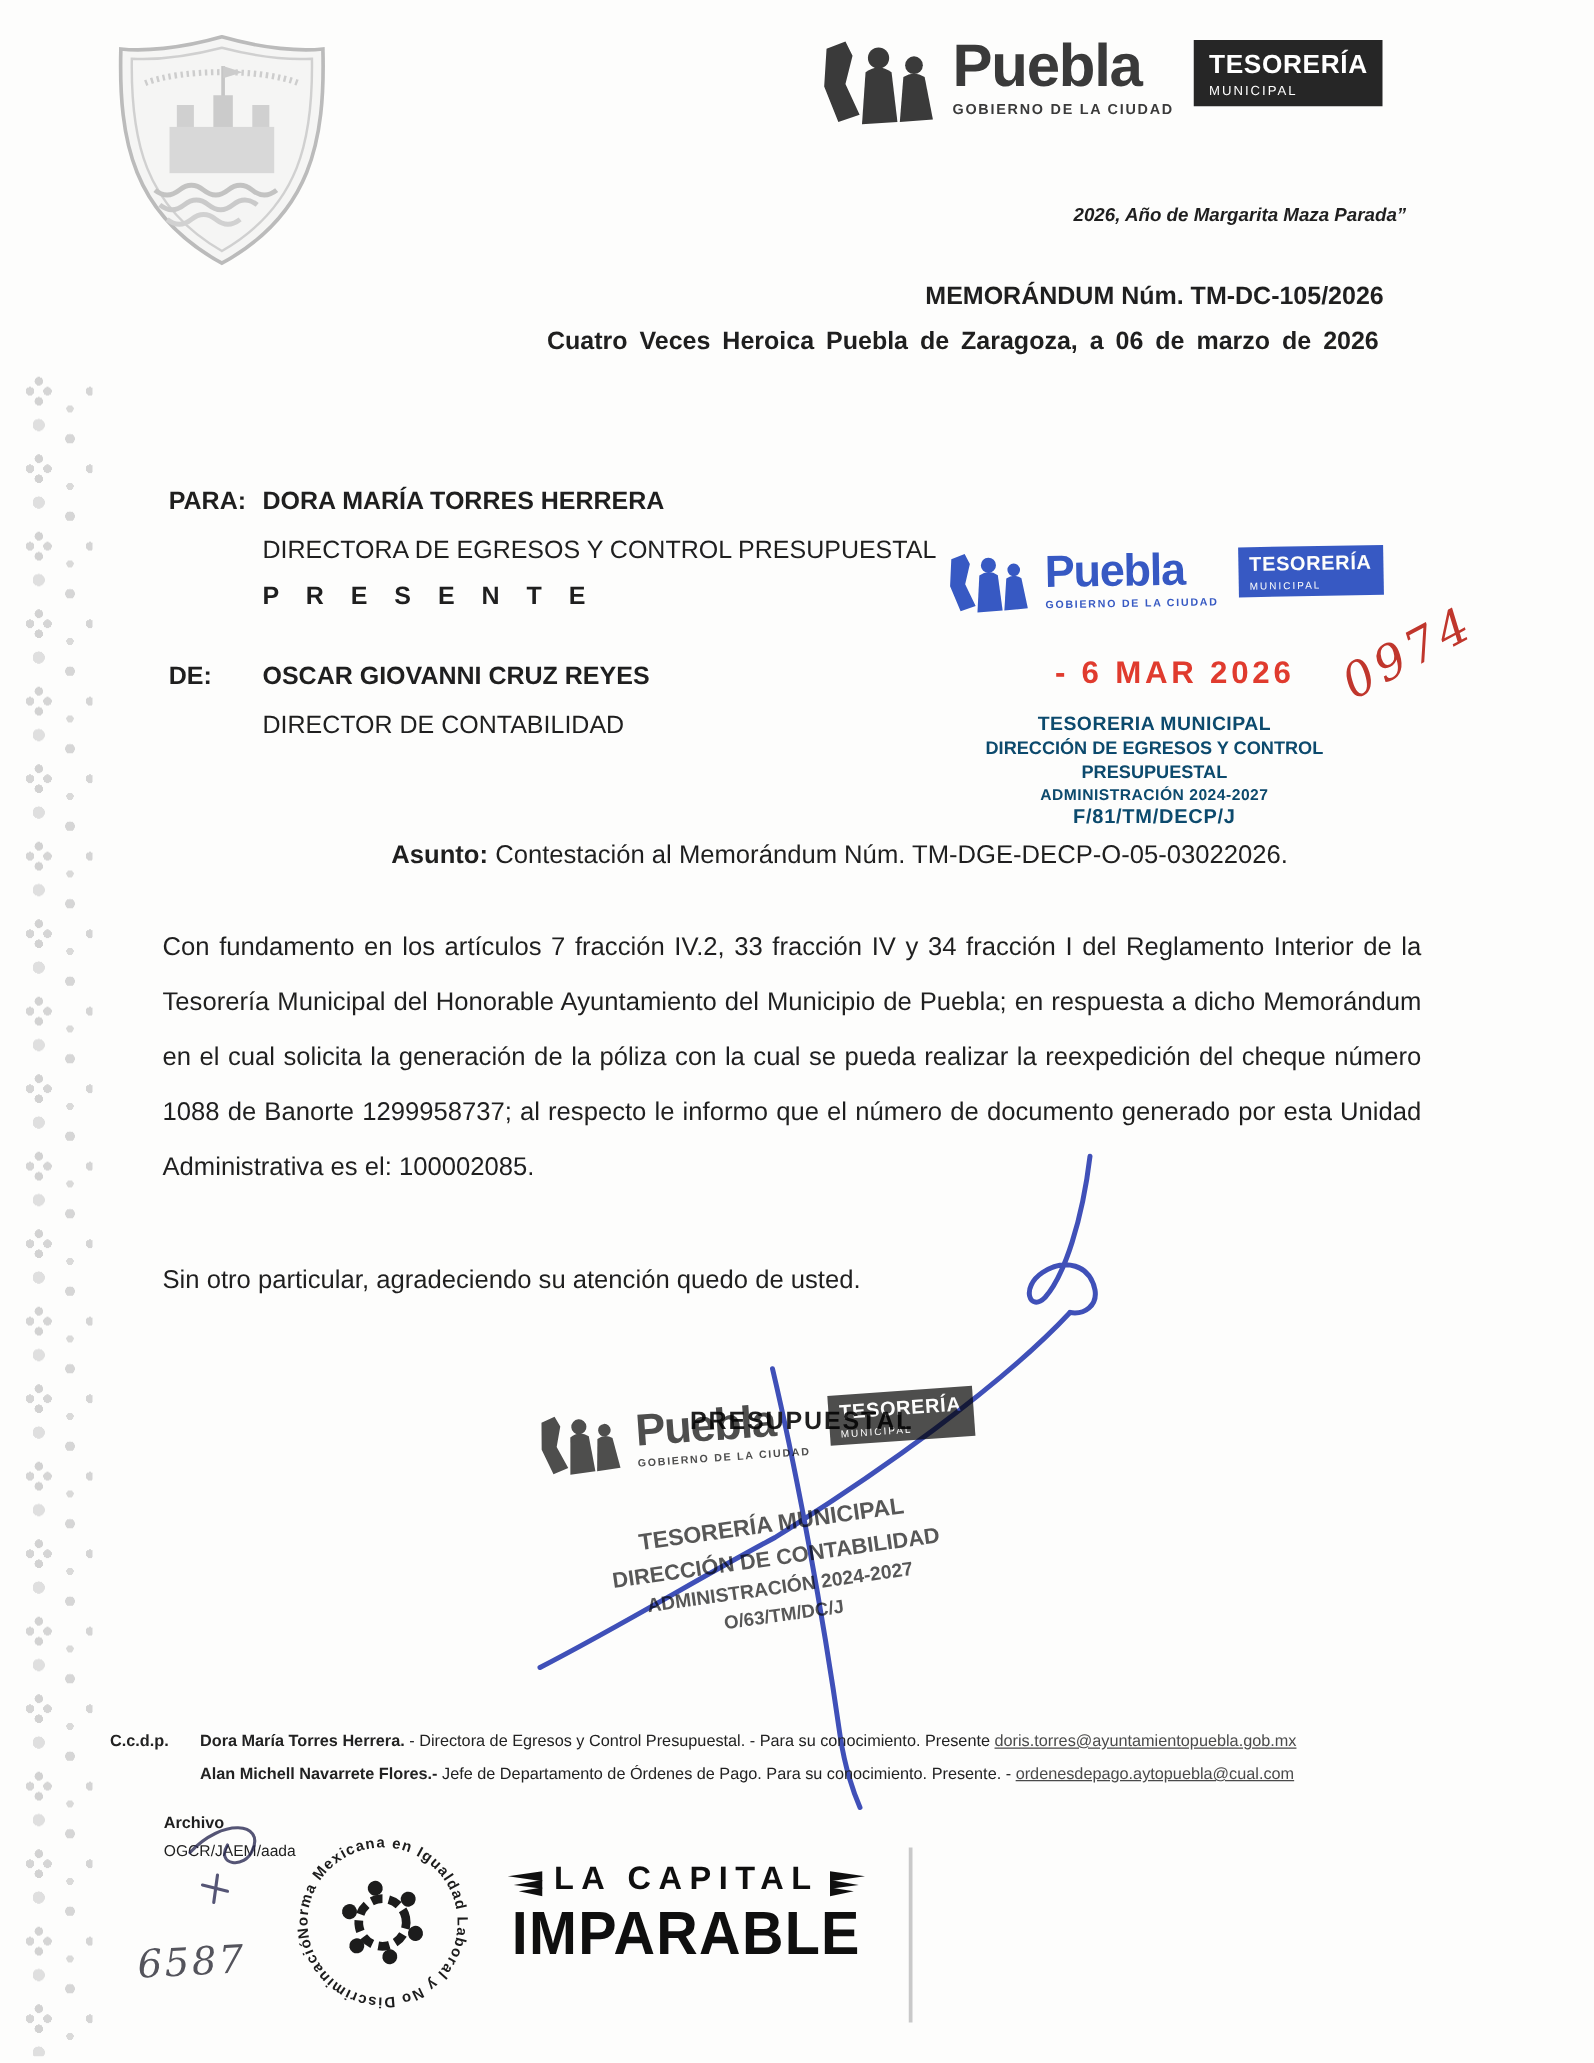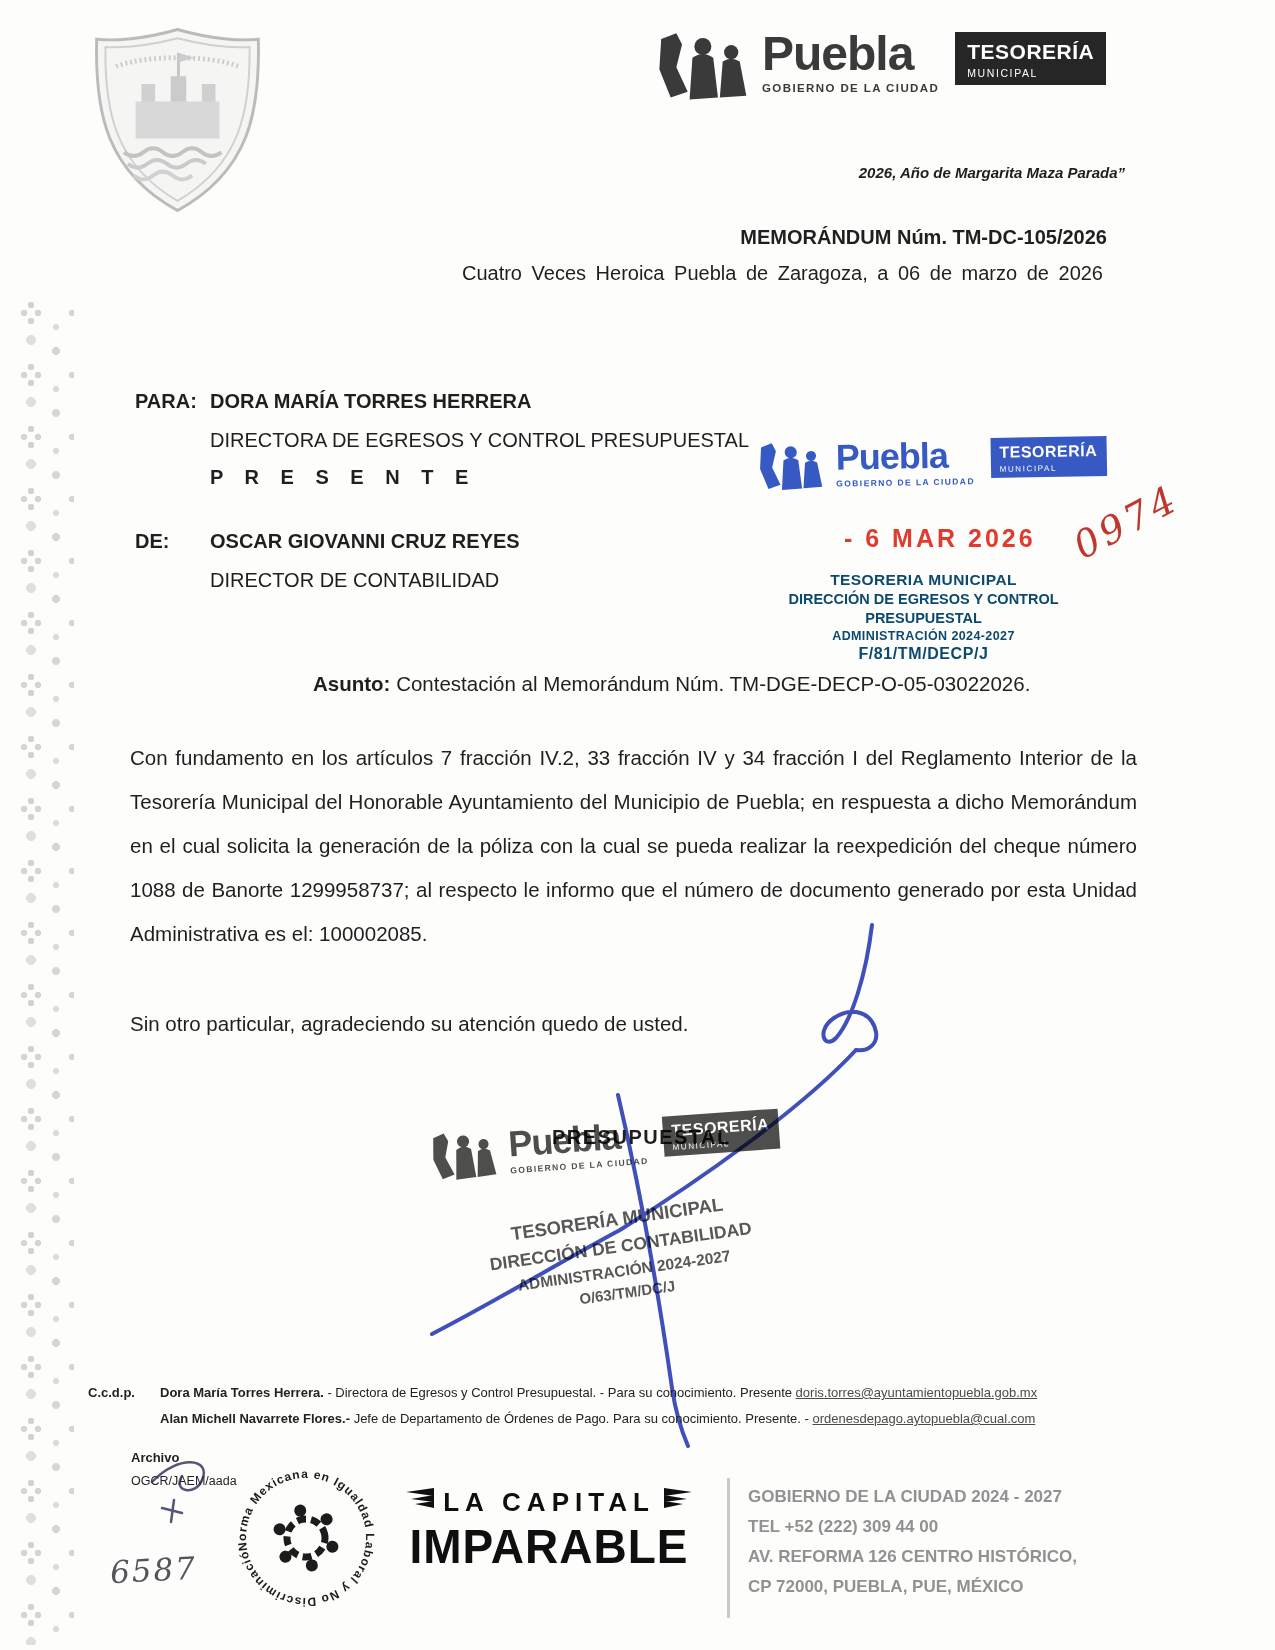--- a/index.html
+++ b/index.html
@@ -28,21 +28,21 @@
   .plogo--sm .figs{width:74px;height:60px}
   .plogo--sm .wordmark{font-size:36px}
   .plogo--sm .tagline{font-size:8.5px;margin-top:4px}
   .plogo--sm .box{padding:6px 9px 4px;margin-top:1px}
   .plogo--sm .box .bt{font-size:16px}
   .plogo--sm .box .bs{font-size:8px}
 
   
   .slogan{right:150px;top:164px;font-size:15px;font-weight:bold;font-style:italic;text-align:right}
   .memo-num{right:168px;top:226px;font-size:20px;font-weight:bold;text-align:right}
-  .place-date{right:172px;top:262px;font-size:20px;font-weight:normal;text-align:right;word-spacing:4px}
+  .place-date{right:172px;top:262px;font-size:20px;font-weight:bold;text-align:right;word-spacing:4px}
 
   
   .ornament{
     left:16px;top:295px;width:58px;height:1350px;opacity:.85;
     background-image:
       radial-gradient(circle 3.5px at 15px 10px, #cbcbcb 95%, transparent),
       radial-gradient(circle 3.5px at 8px 18px,  #cfcfcf 95%, transparent),
       radial-gradient(circle 3.5px at 22px 18px, #cfcfcf 95%, transparent),
       radial-gradient(circle 3.5px at 15px 26px, #cbcbcb 95%, transparent),
       radial-gradient(circle 5px   at 15px 45px, #dadada 95%, transparent),
@@ -98,21 +98,21 @@
   .cc-name{font-weight:bold}
   .email{color:#4a4a4a;text-decoration:underline;cursor:pointer}
   .archivo{left:131px;top:1450px;font-size:13px;font-weight:bold}
   .initials{left:131px;top:1474px;font-size:12.5px}
   .scribble{left:138px;top:1452px;width:130px;height:80px;pointer-events:none}
   .hand-num{left:110px;top:1552px;font-family:"DejaVu Serif",serif;font-style:italic;font-size:31px;color:#54545c;transform:rotate(-3deg);letter-spacing:2px}
 
   .seal{left:230px;top:1462px;width:152px;height:152px;transform:rotate(-12deg)}
 
   .capital{left:398px;top:1487px;width:302px;text-align:center;color:#0f0f0f}
-  .capital-row1{display:flex;align-items:flex-start;justify-content:center;gap:9px}
+  .capital-row1{display:flex;align-items:flex-end;justify-content:center;gap:9px}
   .capital-row1 .cap-t{font-size:26px;font-weight:bold;letter-spacing:6px}
   .cap-flag{width:30px;height:22px}
   .capital-row2{font-size:46px;font-weight:bold;letter-spacing:1px;margin-top:1px;transform:scaleY(1.06)}
 
   .fdivider{left:727px;top:1478px;width:3px;height:140px;background:#c9c9c9}
   .address{left:748px;top:1482px;font-size:17px;font-weight:bold;color:#919191;line-height:30px}
 </style>
 </head>
 <body>
 
@@ -283,20 +283,14 @@
       <svg class="cap-flag" viewBox="0 0 30 22" fill="#0f0f0f" style="transform:scaleX(-1)">
         <path d="M30 1 L2 5 L30 9 Z"></path>
           <path d="M30 8 L7 12 L30 15 Z"></path>
           <path d="M30 14 L11 17 L30 21 Z"></path>
       </svg>
     </div>
     <div class="capital-row2">IMPARABLE</div>
   </div>
 
   <div class="abs fdivider"></div>
-  <div class="abs address">
-    <div>GOBIERNO DE LA CIUDAD 2024 - 2027</div>
-    <div>TEL +52 (222) 309 44 00</div>
-    <div>AV. REFORMA 126 CENTRO HISTÓRICO,</div>
-    <div>CP 72000, PUEBLA, PUE, MÉXICO</div>
-  </div>
 
 </div>
 
 </body></html>

